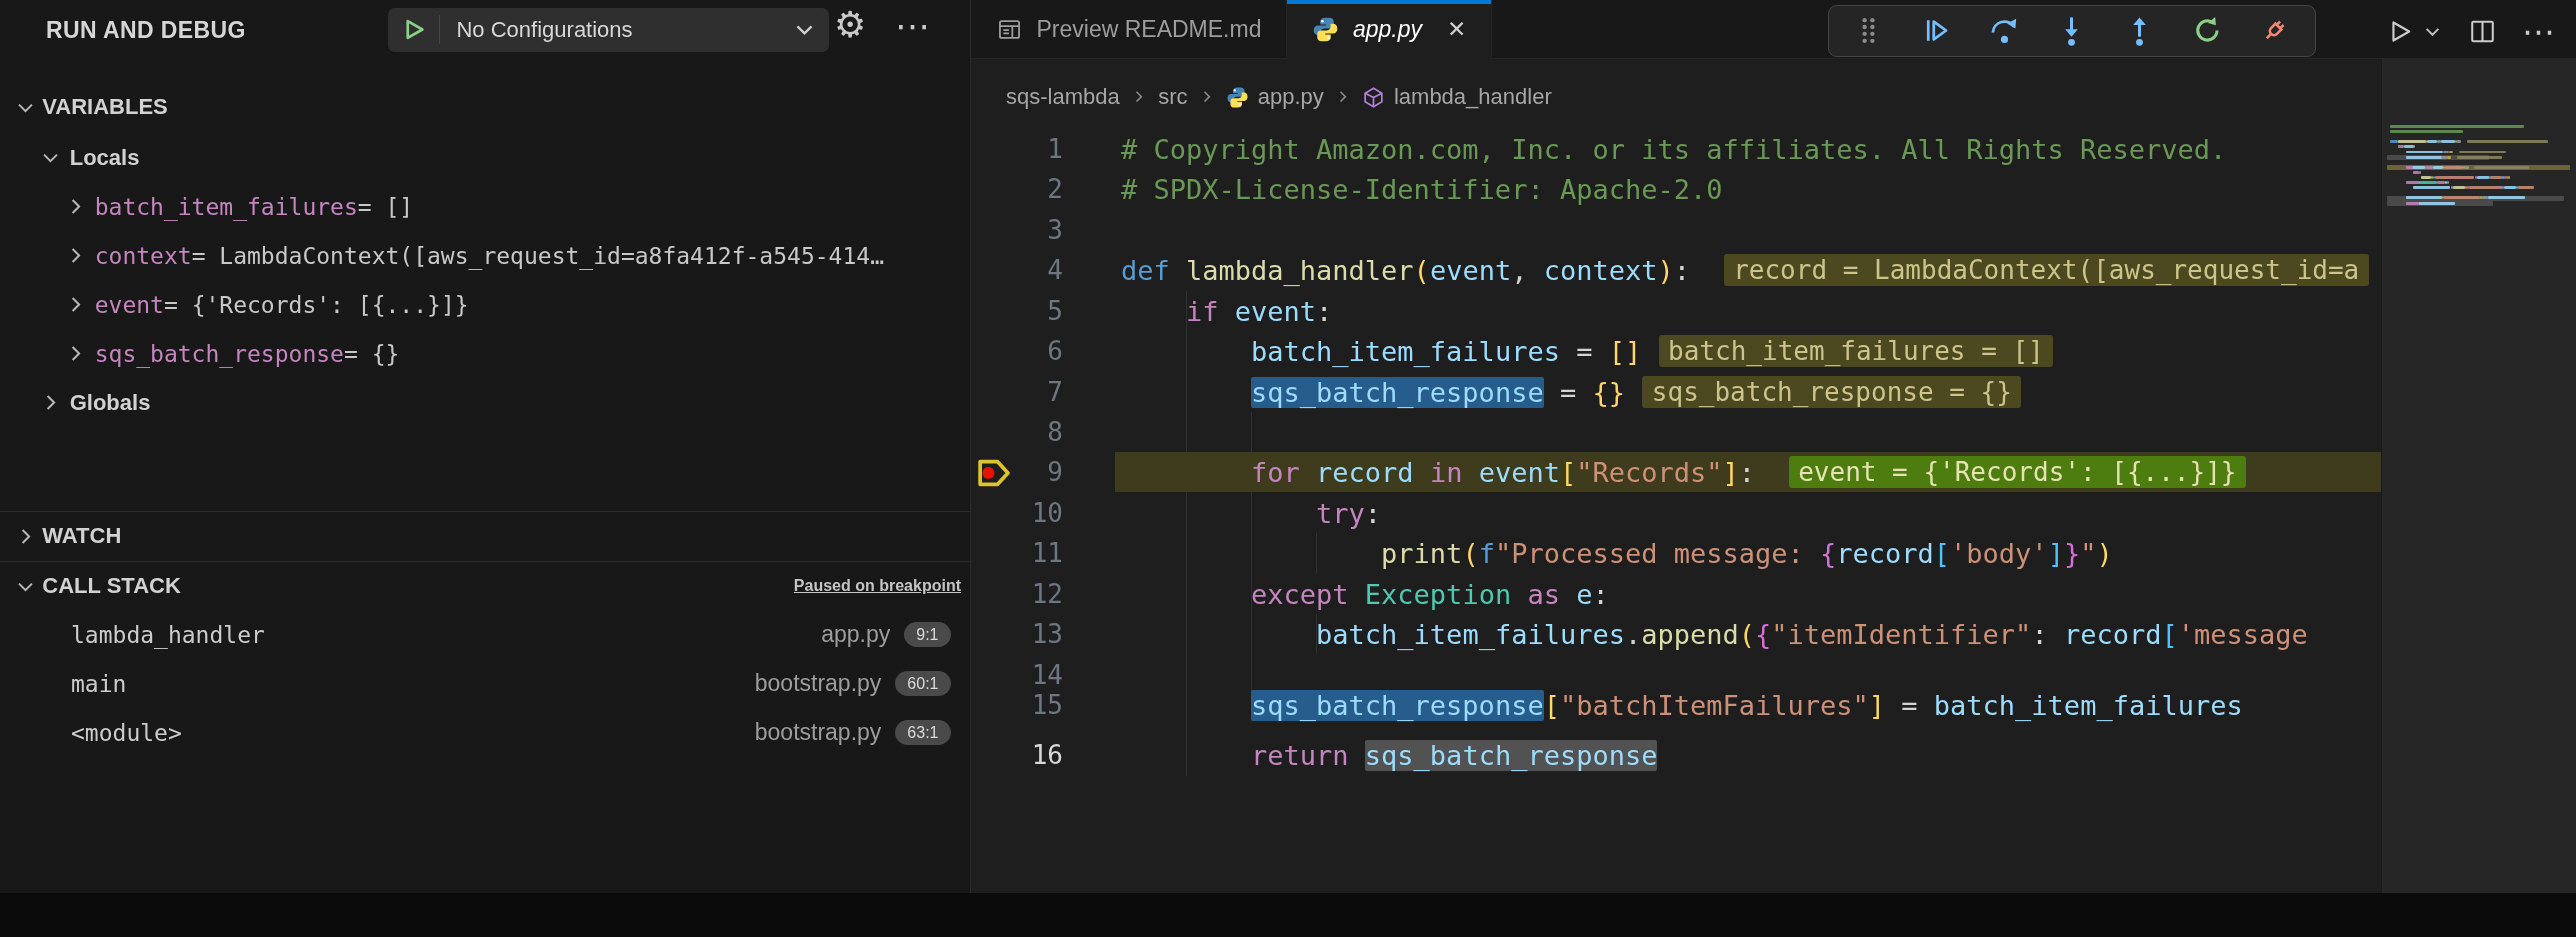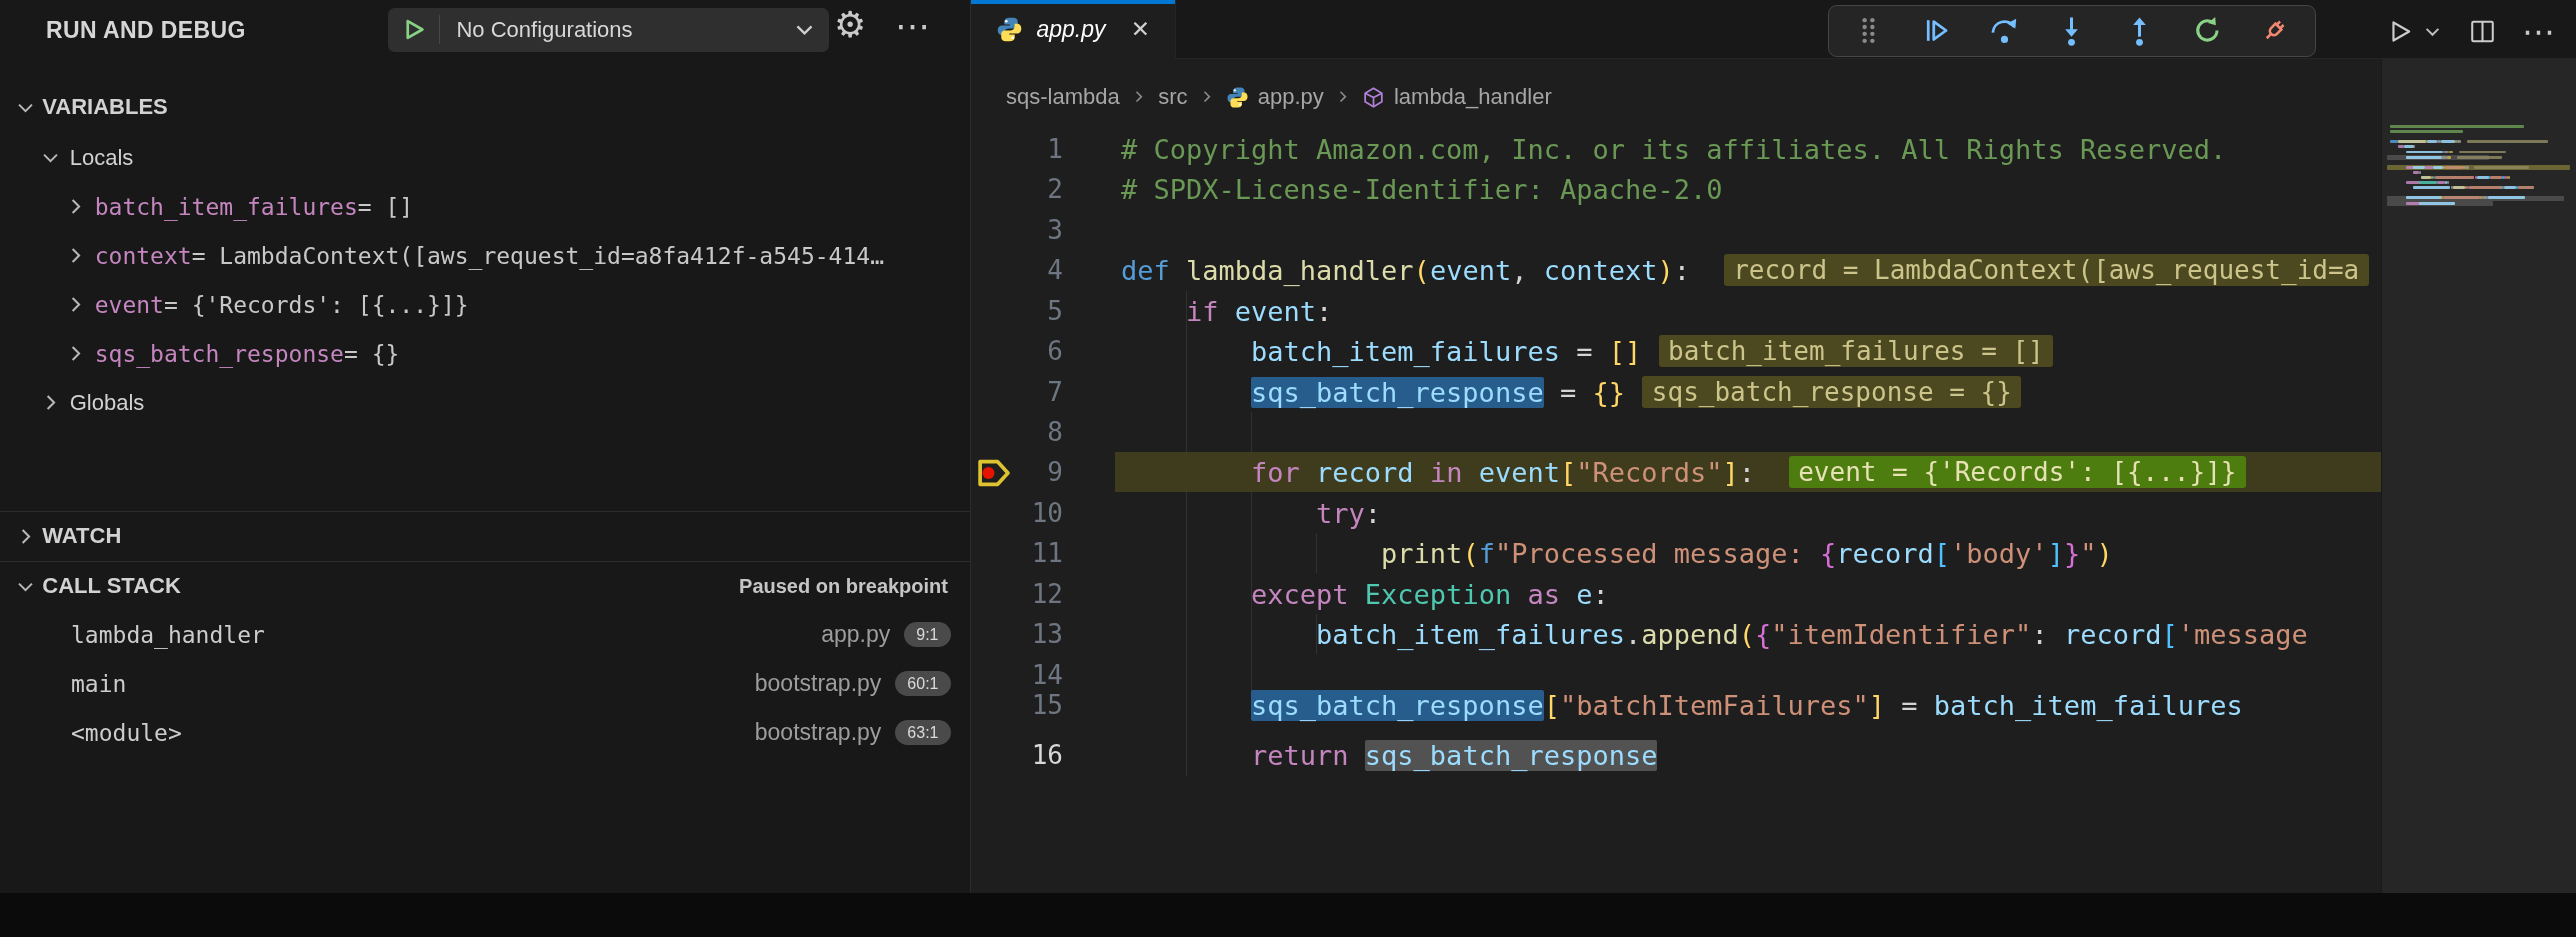--- a/index.html
+++ b/index.html
@@ -17,33 +17,33 @@
   .cfg-chev{padding-right:12.5px;display:flex;}
   .gear{position:absolute;left:834px;top:3.9px;font-size:36px;color:#c9c9c9;cursor:pointer;}
   .sb-dots{position:absolute;left:895px;top:5.8px;font-size:35px;color:#c9c9c9;cursor:pointer;letter-spacing:1px;}
 
   .sec{position:absolute;left:0;width:100%;display:flex;align-items:center;font-weight:700;font-size:22px;color:#d2d2d2;}
   .sec .chev{margin:0 5.8px 0 13.5px;}
   .hr{position:absolute;left:0;width:100%;height:1px;background:#2c2c2c;}
 
   .vrow{height:49px;display:flex;align-items:center;white-space:nowrap;cursor:pointer;}
   .vrow .chev{margin-right:7.7px;flex:none;}
-  .grp-l{font-size:22px;font-weight:400;color:#d2d2d2;}
+  .grp-l{font-size:22px;font-weight:700;color:#d2d2d2;}
   .mono{font-family:"DejaVu Sans Mono",monospace;}
   .vname{color:#c586c0;font-size:23px;}
   .vval{color:#c8c8c8;font-size:23px;}
   #vars-tree{position:absolute;left:0;top:133px;width:100%;}
   .ind1{padding-left:39px;} .ind2{padding-left:64px;}
 
   #stack-rows{position:absolute;left:0;top:610px;width:100%;}
   .srow{height:49px;display:flex;align-items:center;padding:0 19px 0 71px;cursor:pointer;}
   .frame-name{font-family:"DejaVu Sans Mono",monospace;font-size:23px;color:#cccccc;flex:1;white-space:nowrap;}
   .frame-file{font-size:23px;color:#9d9d9d;}
   .pos-badge{margin-left:13.5px;background:#4a4a4a;border-radius:14.4px;padding:3.9px 12.5px;font-size:16px;color:#dadada;}
-  .cs-status{position:absolute;right:22px;font-size:20px;font-weight:700;color:#c5c5c5;}
+  .cs-status{position:absolute;right:9px;font-size:16px;font-weight:700;color:#c5c5c5;text-decoration:underline;}
 
   
   .editor{position:absolute;left:971px;top:0;right:0;height:938px;background:#1e1e1e;}
   .tabs{position:absolute;left:0;top:0;right:0;height:58px;background:#181818;display:flex;border-bottom:1px solid #252525;z-index:2;}
   .tab{display:flex;align-items:center;gap:13.5px;padding:0 25px;font-size:23px;color:#9d9d9d;border-right:1px solid #252525;cursor:pointer;}
   .tab.active{background:#1e1e1e;color:#ffffff;font-style:italic;box-shadow:inset 0 3.9px 0 #0078d4;height:59px;margin-bottom:-1px;}
   .tab-close{font-style:normal;font-size:23px;color:#d0d0d0;margin-left:11.6px;cursor:pointer;}
 
   .debugbar{position:absolute;left:857px;top:4.8px;width:474px;height:50px;background:#252526;border:1px solid #464646;
             border-radius:8.7px;display:flex;align-items:center;justify-content:space-around;padding:0 5.8px;z-index:5;}
@@ -190,20 +190,29 @@
           <span class="frame-name">&lt;module&gt;</span>
           <span class="frame-file">bootstrap.py</span>
           <span class="pos-badge">63:1</span>
         </div>
       </div>
   </div>
 
   <div class="editor">
 
     <div class="tabs">
+      <div class="tab">
+        <svg width="27" height="27" viewBox="0 0 24 24" stroke="#9d9d9d" fill="none" stroke-width="1.6">
+          <rect x="3.5" y="4.5" width="17" height="15" rx="1.5"></rect>
+            <path d="M3.5 9h17"></path>
+            <path d="M6.5 12.5h5M6.5 15.5h5"></path>
+            <path d="M14.5 9v10.5"></path>
+        </svg>
+        <span>Preview README.md</span>
+      </div>
       <div class="tab active">
         <svg width="27" height="27" viewBox="0 0 16 16">
           <path fill="#4584b6" d="M7.9 1C6.1 1 4.9 1.9 4.9 3.3V5h3.3v.6H3.5C2.1 5.6 1 6.7 1 8.5s1.1 2.9 2.5 2.9H5V9.7C5 8.3 6.2 7.4 7.6 7.4h3.2c1.2 0 2.1-.9 2.1-2.1V3.3C12.9 1.9 11.7 1 10.3 1z"></path>
           <circle fill="#ffffff" cx="6.1" cy="3.1" r=".8"></circle>
           <path fill="#ffde57" d="M8.1 15c1.8 0 3-.9 3-2.3V11H7.8v-.6h4.7c1.4 0 2.5-1.1 2.5-2.9S13.9 4.6 12.5 4.6H11v1.7c0 1.4-1.2 2.3-2.6 2.3H5.2c-1.2 0-2.1.9-2.1 2.1v2.1C3.1 14.1 4.3 15 5.7 15z"></path>
           <circle fill="#ffffff" cx="9.9" cy="12.9" r=".8"></circle>
         </svg>
         <span>app.py</span>
         <span class="tab-close">✕</span>
       </div>

